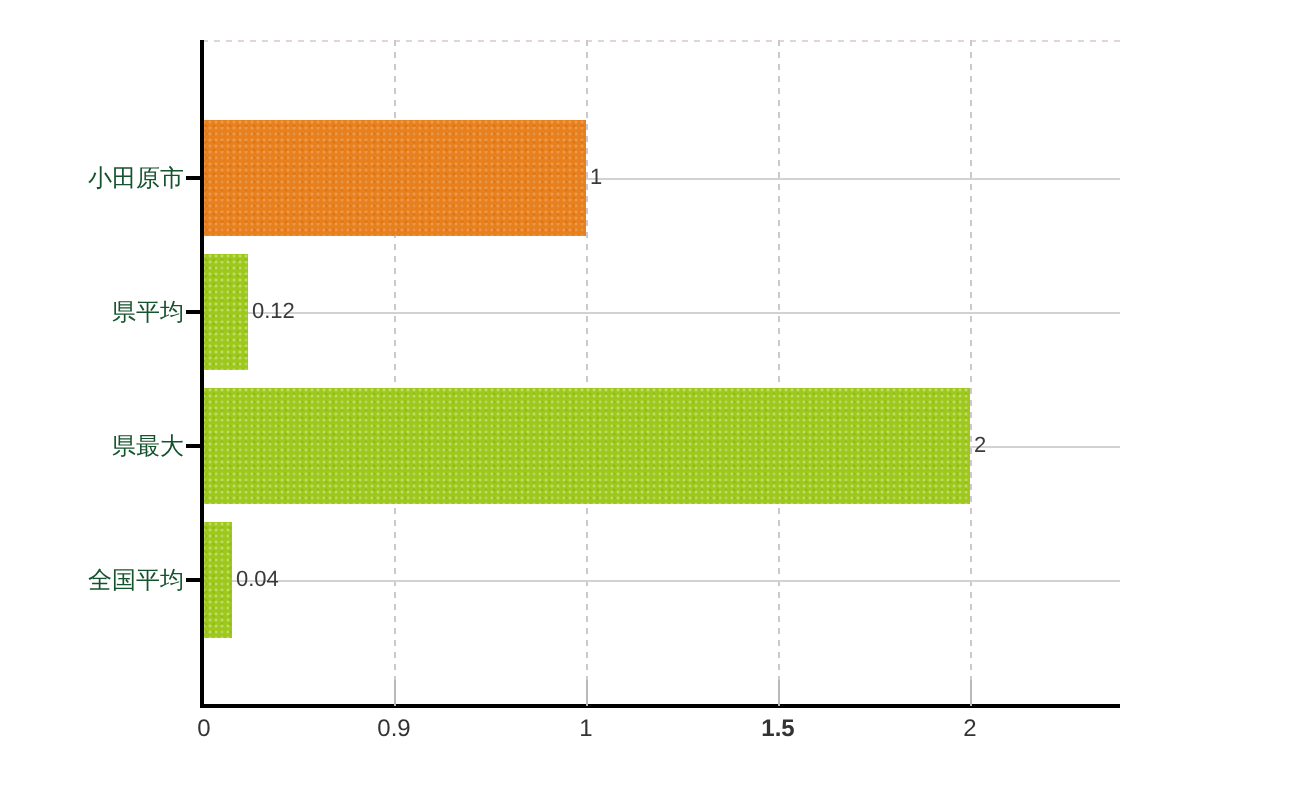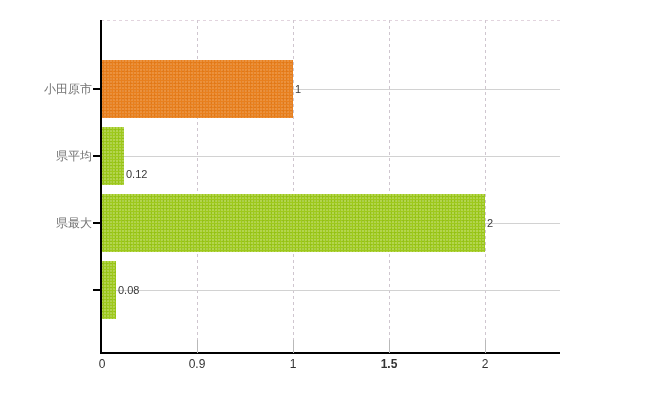--- a/index.html
+++ b/index.html
@@ -110,21 +110,21 @@
       radial-gradient(circle at 2px 3px, rgba(200,95,0,0.35) 0.6px, rgba(200,95,0,0) 0.9px);
     background-size: 3px 3px, 4px 4px;
   }
 
   
   .cat-label {
     position: absolute;
     right: 0;
     text-align: right;
     font-size: 12px;
-    color: #737373;
+    color: #14532d;
     white-space: nowrap;
     letter-spacing: 0px;
   }
   .cat-label-wrap {
     position: absolute;
     left: 0;
     width: 92px;
     height: 16px;
   }
 
@@ -161,40 +161,43 @@
   <div class="hgrid" style="top:156px;"></div>
   <div class="hgrid" style="top:223px;"></div>
   <div class="hgrid" style="top:290px;"></div>
 
   <div class="bar bar-orange" style="top: 60px; height: 58px; width: 192px; background-color: rgb(232, 128, 30);"></div>
   <div class="bar bar-green" style="top: 127px; height: 58px; width: 23px; background-color: rgb(158, 201, 28);"></div>
   <div class="bar bar-green" style="top: 194px; height: 58px; width: 384px; background-color: rgb(158, 201, 28);"></div>
   <div class="bar bar-green" style="top: 261px; height: 58px; width: 15px; background-color: rgb(158, 201, 28);"></div>
 
   <div class="value-label" style="left:295px; top:83px;">1</div>
-  <div class="value-label" style="left:126px; top:168px;">0.12</div>
+  <div class="value-label" style="left:126px; top:150px;">0.12</div>
   <div class="value-label" style="left:487px; top:217px;">2</div>
-  <div class="value-label" style="left:118px; top:284px;">0.08</div>
+  <div class="value-label" style="left:118px; top:284px;">0.04</div>
 
   <div class="y-axis-line"></div>
   <div class="x-axis-line"></div>
 
   <div class="ytick" style="top:88px;"></div>
   <div class="ytick" style="top:155px;"></div>
   <div class="ytick" style="top:222px;"></div>
   <div class="ytick" style="top:289px;"></div>
 
   <div class="cat-label-wrap" style="top:81px;">
     <span class="cat-label">小田原市</span>
   </div>
   <div class="cat-label-wrap" style="top:148px;">
     <span class="cat-label">県平均</span>
   </div>
   <div class="cat-label-wrap" style="top:215px;">
     <span class="cat-label">県最大</span>
+  </div>
+  <div class="cat-label-wrap" style="top:282px;">
+    <span class="cat-label">全国平均</span>
   </div>
 
   <div class="xtick-zero"></div>
   <div class="xtick" style="left:197px;"></div>
   <div class="xtick" style="left:293px;"></div>
   <div class="xtick" style="left:389px;"></div>
   <div class="xtick" style="left:485px;"></div>
 
   <div class="xtick-label" style="left:102px;">0</div>
   <div class="xtick-label" style="left:197px;">0.9</div>

